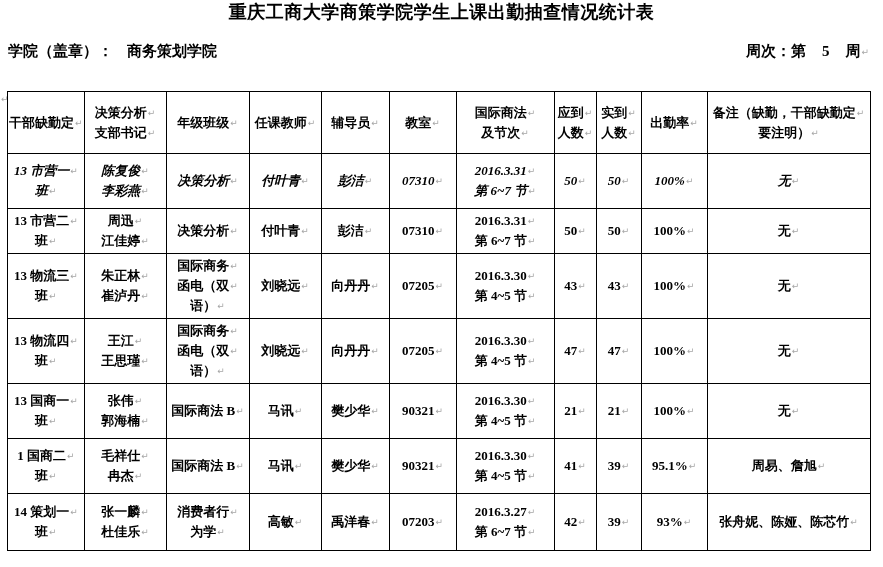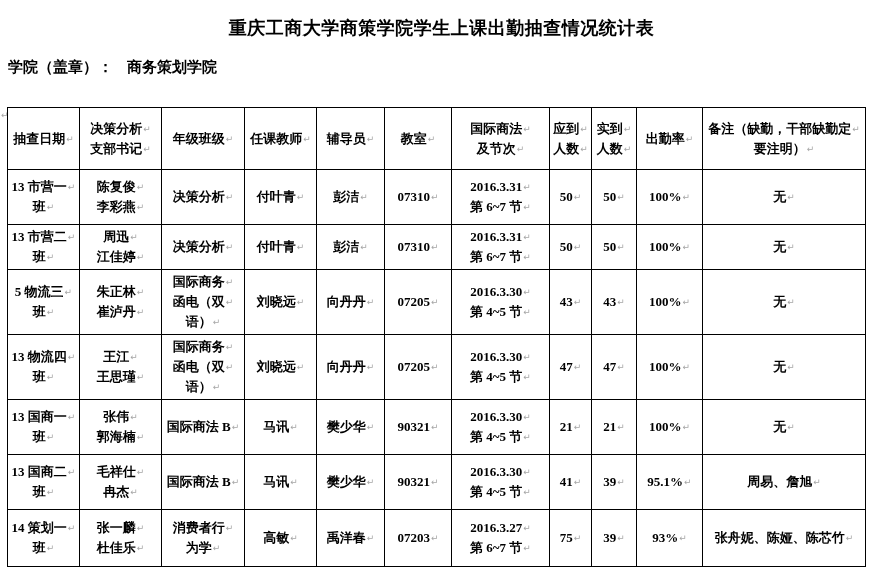--- a/index.html
+++ b/index.html
@@ -8,21 +8,21 @@
     width: 883px; height: 567px;
     position: relative;
     overflow: hidden;
     font-family: "Liberation Serif", "DejaVu Serif", serif;
     font-weight: bold;
     color: #000000;
   }
   .page { width: 883px; height: 567px; position: relative; }
 
   .title {
-    margin-top: 16px;
+    margin-top: 0;
     text-align: center;
     font-size: 18px;
     letter-spacing: 0.5px;
   }
 
   .subheader {
     margin: 18px 14px 0 8px;
     display: flex;
     justify-content: space-between;
     align-items: center;
@@ -44,21 +44,21 @@
   th, td {
     border: 1.5px solid #000000;
     text-align: center;
     vertical-align: middle;
     font-size: 13px;
     font-weight: bold;
     padding: 2px 1px;
     overflow: hidden;
   }
   thead tr { height: 62px; }
-  tbody tr:nth-child(1) { height: 55px; }
+  tbody tr:nth-child(1) { height: 55px; font-style: italic; }
   tbody tr:nth-child(2) { height: 39px; }
   tbody tr:nth-child(3) { height: 61px; }
   tbody tr:nth-child(4) { height: 60px; margin-top: 32px; }
   tbody tr:nth-child(5) { height: 55px; }
   tbody tr:nth-child(6) { height: 55px; }
   tbody tr:nth-child(7) { height: 57px; }
 
   .line { line-height: 19px; white-space: nowrap; }
 
   .pmark {
@@ -73,20 +73,23 @@
 </head>
 <body>
 
 <div class="page">
 
   <div class="title">重庆工商大学商策学院学生上课出勤抽查情况统计表</div>
 
   <div class="subheader">
     <div>
       <span>学院（盖章）：</span><span class="college-name">商务策划学院</span>
+    </div>
+    <div>
+      <span>周次：第</span><span class="week-num">5</span><span>周</span><span class="pmark">↵</span>
     </div>
   </div>
 
   <span class="pmark corner-mark">↵</span>
 
   <table>
     <colgroup>
         <col style="width: 72px;">
         <col style="width: 82px;">
         <col style="width: 83px;">
@@ -95,21 +98,21 @@
         <col style="width: 67px;">
         <col style="width: 98px;">
         <col style="width: 42px;">
         <col style="width: 45px;">
         <col style="width: 66px;">
         <col style="width: 163px;">
       </colgroup>
     <thead>
       <tr>
           <th>
-            <div class="line"><span>抽查日期</span><span class="pmark">↵</span></div>
+            <div class="line"><span>干部缺勤定</span><span class="pmark">↵</span></div>
           </th>
           <th>
             <div class="line"><span>决策分析</span><span class="pmark">↵</span></div>
             <div class="line"><span>支部书记</span><span class="pmark">↵</span></div>
           </th>
           <th>
             <div class="line"><span>年级班级</span><span class="pmark">↵</span></div>
           </th>
           <th>
             <div class="line"><span>任课教师</span><span class="pmark">↵</span></div>
@@ -213,21 +216,21 @@
           </td>
           <td>
             <div class="line"><span>100%</span><span class="pmark">↵</span></div>
           </td>
           <td>
             <div class="line"><span>无</span><span class="pmark">↵</span></div>
           </td>
         </tr>
         <tr>
           <td>
-            <div class="line"><span>5 物流三</span><span class="pmark">↵</span></div>
+            <div class="line"><span>13 物流三</span><span class="pmark">↵</span></div>
             <div class="line"><span>班</span><span class="pmark">↵</span></div>
           </td>
           <td>
             <div class="line"><span>朱正林</span><span class="pmark">↵</span></div>
             <div class="line"><span>崔泸丹</span><span class="pmark">↵</span></div>
           </td>
           <td>
             <div class="line"><span>国际商务</span><span class="pmark">↵</span></div>
             <div class="line"><span>函电（双</span><span class="pmark">↵</span></div>
             <div class="line"><span>语）</span><span class="pmark">↵</span></div>
@@ -331,21 +334,21 @@
           </td>
           <td>
             <div class="line"><span>100%</span><span class="pmark">↵</span></div>
           </td>
           <td>
             <div class="line"><span>无</span><span class="pmark">↵</span></div>
           </td>
         </tr>
         <tr>
           <td>
-            <div class="line"><span>13 国商二</span><span class="pmark">↵</span></div>
+            <div class="line"><span>1 国商二</span><span class="pmark">↵</span></div>
             <div class="line"><span>班</span><span class="pmark">↵</span></div>
           </td>
           <td>
             <div class="line"><span>毛祥仕</span><span class="pmark">↵</span></div>
             <div class="line"><span>冉杰</span><span class="pmark">↵</span></div>
           </td>
           <td>
             <div class="line"><span>国际商法 B</span><span class="pmark">↵</span></div>
           </td>
           <td>
@@ -394,21 +397,21 @@
             <div class="line"><span>禹洋春</span><span class="pmark">↵</span></div>
           </td>
           <td>
             <div class="line"><span>07203</span><span class="pmark">↵</span></div>
           </td>
           <td>
             <div class="line"><span>2016.3.27</span><span class="pmark">↵</span></div>
             <div class="line"><span>第 6~7 节</span><span class="pmark">↵</span></div>
           </td>
           <td>
-            <div class="line"><span>75</span><span class="pmark">↵</span></div>
+            <div class="line"><span>42</span><span class="pmark">↵</span></div>
           </td>
           <td>
             <div class="line"><span>39</span><span class="pmark">↵</span></div>
           </td>
           <td>
             <div class="line"><span>93%</span><span class="pmark">↵</span></div>
           </td>
           <td>
             <div class="line"><span>张舟妮、陈娅、陈芯竹</span><span class="pmark">↵</span></div>
           </td>

